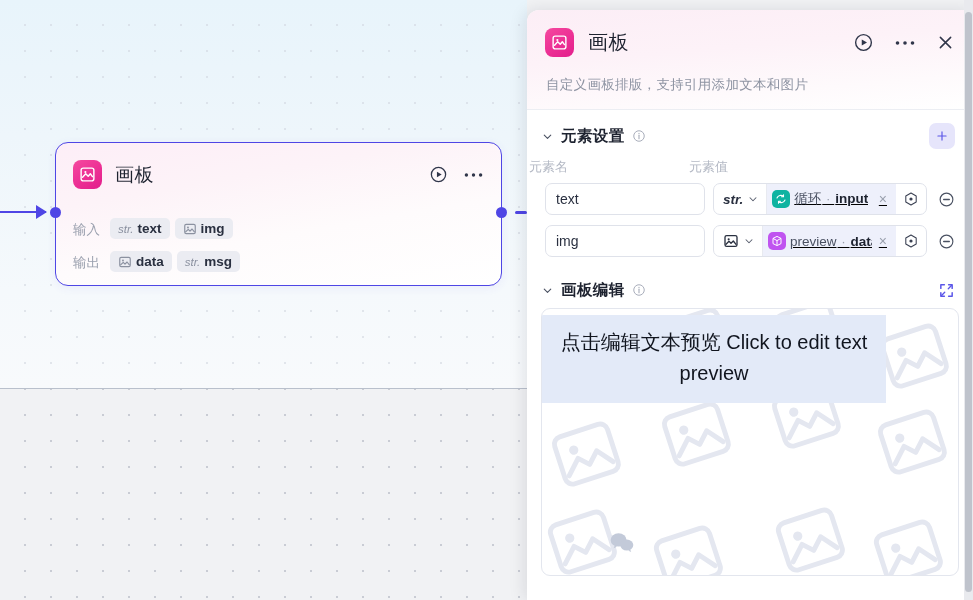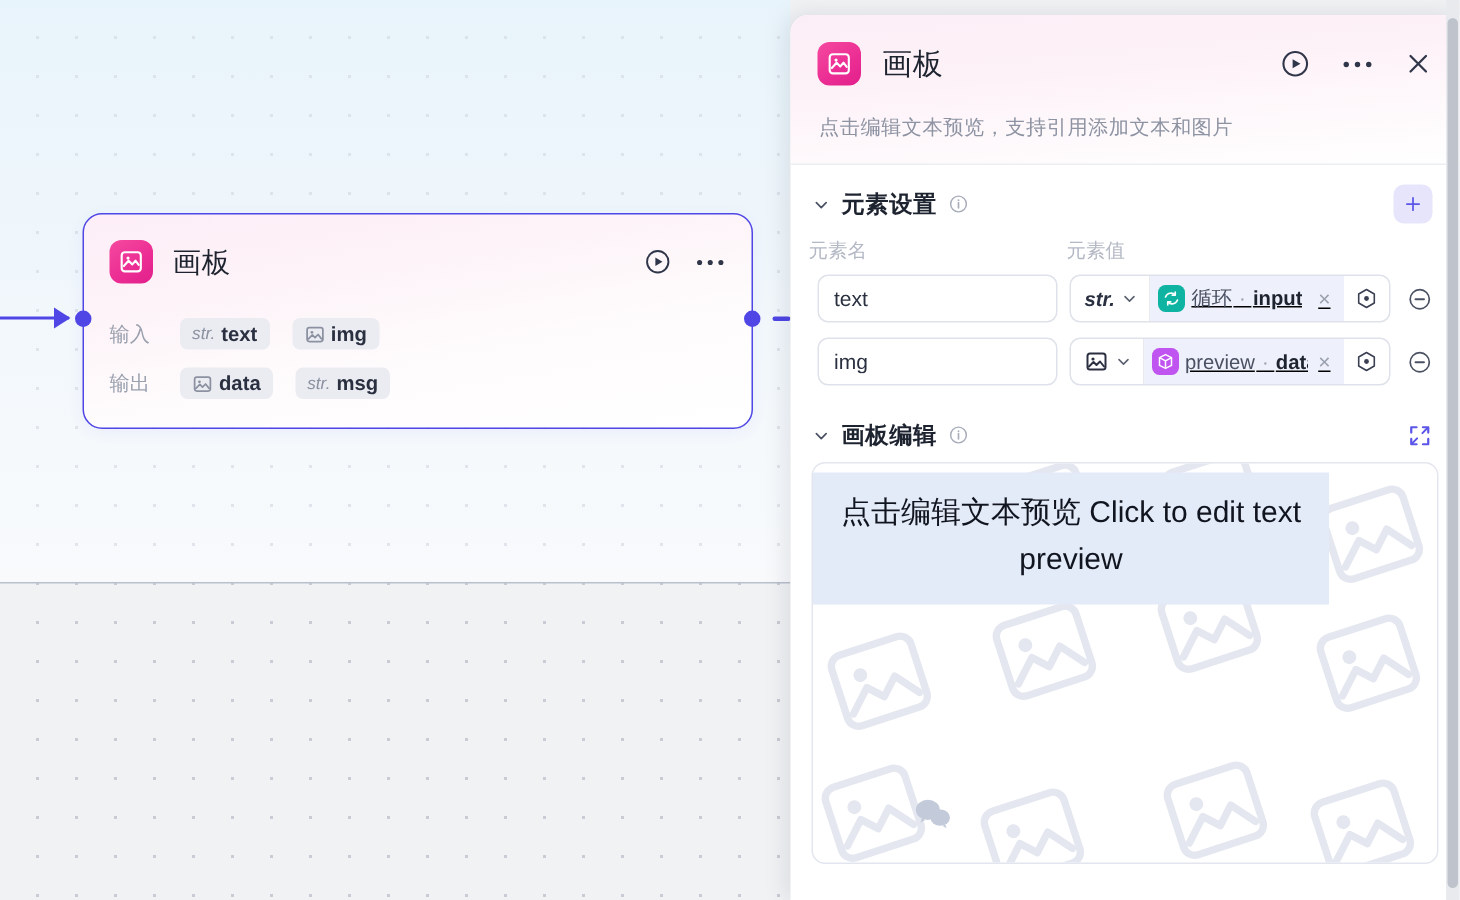--- a/index.html
+++ b/index.html
@@ -101,23 +101,23 @@
     gap: 16px;
   }
   .icon-btn {
     display: flex; align-items: center; justify-content: center;
     color: #30364a;
     cursor: pointer;
   }
   #node-body { padding: 0 17px; }
   .port-row {
     display: flex;
-    align-items: center;
+    align-items: flex-end;
     height: 33px;
-    gap: 15px;
+    gap: 5px;
   }
   .port-label {
     font-size: 13.5px;
     color: #9aa0ae;
     width: 32px;
     flex: none;
   }
   .chip {
     display: inline-flex;
     align-items: center;
@@ -218,24 +218,23 @@
     cursor: pointer;
   }
   #expand-btn {
     display: flex; align-items: center; justify-content: center;
     color: #5b56e8;
     cursor: pointer;
   }
 
   #col-labels {
     display: flex;
-    padding: 10px 18px 2px 12px;
+    padding: 10px 18px 2px 2px;
     font-size: 13px;
     color: #b3b8c4;
-    gap: 12px;
   }
   #col-labels .c1 { width: 160px; }
 
   .elem-row {
     display: flex;
     align-items: center;
     padding: 5px 16px 5px 18px;
     gap: 8px;
   }
   .name-input {
@@ -489,21 +488,21 @@
               <circle cx="17.5" cy="3" r="1.8"></circle>
           </svg>
         </span>
         <span class="icon-btn">
           <svg width="19" height="19" viewBox="0 0 24 24" fill="none">
             <path d="M5.5 5.5l13 13M18.5 5.5l-13 13" stroke="currentColor" stroke-width="1.9" stroke-linecap="round"></path>
           </svg>
         </span>
       </div>
     </div>
-    <div id="panel-subtitle">点击编辑文本预览，支持引用添加文本和图片</div>
+    <div id="panel-subtitle">自定义画板排版，支持引用添加文本和图片</div>
   </div>
 
   <div class="section-head">
     <span class="chev">
       <svg width="13" height="13" viewBox="0 0 24 24" fill="none">
         <path d="M6 9.5l6 6 6-6" stroke="currentColor" stroke-width="2.1" stroke-linecap="round" stroke-linejoin="round"></path>
       </svg>
     </span>
     <span class="section-title">元素设置</span>
     <span class="info-icon">

